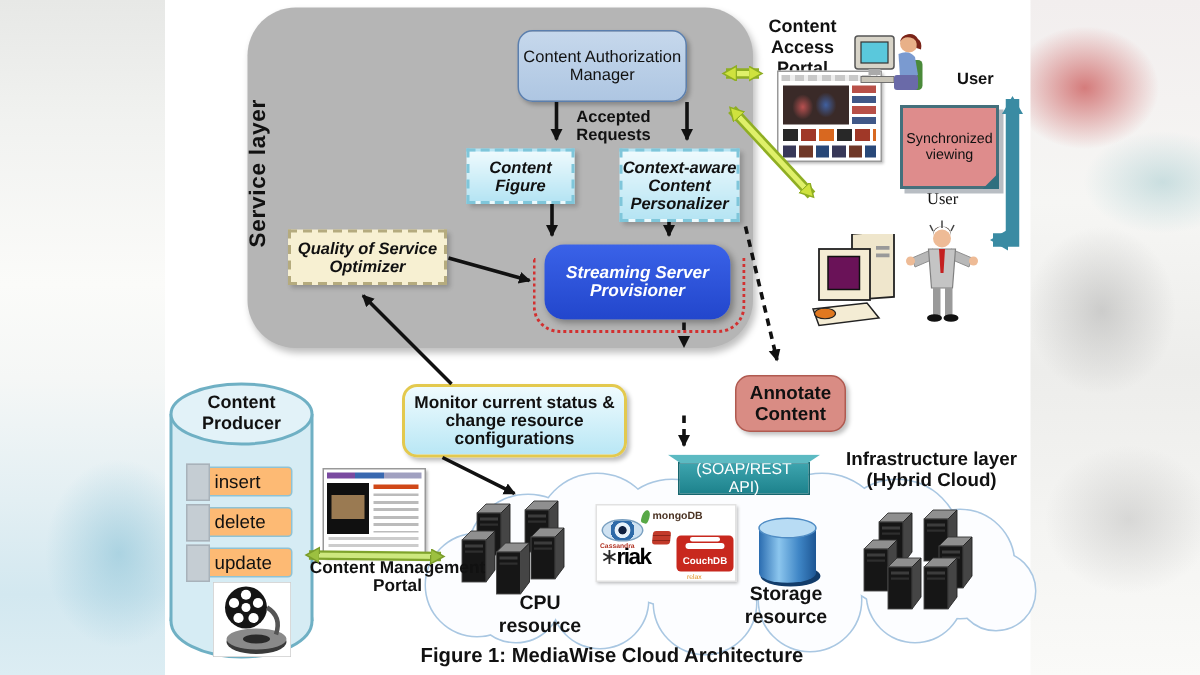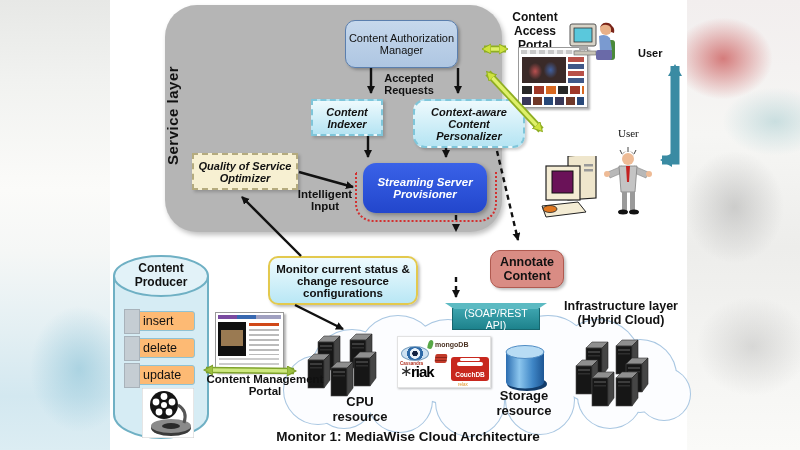--- a/index.html
+++ b/index.html
@@ -104,27 +104,25 @@
 
   <div class="abs bg-left"></div>
   <div class="abs bg-right"></div>
 
   <div class="abs graybox z1"></div>
   <div class="abs svclayer z2">Service layer</div>
 
   <div class="abs cam ctr z2">Content Authorization Manager</div>
   <div class="abs lbl-b preline z2" style="left:378px;top:72px;width:62px;">Accepted
 Requests</div>
-  <div class="abs cyanbox ctr z2" style="left:311px;top:99px;width:72px;height:37px;">Content Indexer</div>
-  <div class="abs cyanbox ctr z2" style="left:413px;top:99px;width:112px;height:49px;border-radius:12px;">Context-aware Content Personalizer</div>
+  <div class="abs cyanbox ctr z2" style="left:311px;top:99px;width:72px;height:37px;">Content Figure</div>
+  <div class="abs cyanbox ctr z2" style="left:413px;top:99px;width:80px;height:49px;">Context-aware Content Personalizer</div>
   <div class="abs qos ctr z2">Quality of Service Optimizer</div>
   <div class="abs ssp ctr z2">Streaming Server Provisioner</div>
   <div class="abs ssp-dots z2"></div>
-  <div class="abs lbl-b preline z2" style="left:294px;top:188px;width:62px;font-size:11.5px;">Intelligent
-Input</div>
 
   <div class="abs monitor ctr z2">Monitor current status &amp; change resource configurations</div>
   <div class="abs annotate ctr preline z2">Annotate
 Content</div>
 
   <div class="abs z1" style="left:270px;top:300px;">
     <svg width="430" height="145" viewBox="0 0 430 145">
       <g stroke="#a9c7e2" stroke-width="2" fill="#fcfdff">
         <circle cx="48" cy="90" r="34"></circle>
           <circle cx="82" cy="70" r="40"></circle>
@@ -300,20 +298,22 @@
       <rect x="8" y="12" width="18" height="14" fill="#5ac8dc" stroke="#333" stroke-width="0.8"></rect>
       <rect x="13" y="30" width="8" height="4" fill="#aaa"></rect>
       <rect x="8" y="35" width="22" height="4" fill="#c8c4b8" stroke="#666" stroke-width="0.6"></rect>
       <circle cx="40" cy="13" r="6" fill="#e8b088"></circle>
       <path d="M34,12 a6.5,6.5 0 0 1 12,-2 q3,2 2,7 l-3,-1 q1,-6 -4,-7 q-5,-1 -7,3 z" fill="#7a2418"></path>
       <path d="M33,20 q7,-3 11,2 l2,12 q-6,4 -12,1 z" fill="#7a9ad0"></path>
       <rect x="30" y="34" width="16" height="10" rx="2" fill="#6a6aa8"></rect>
     </svg>
   </div>
 
+  <div class="abs note ctr preline z2">Synchronized
+viewing</div>
   <div class="abs lbl-b z2" style="left:638px;top:47px;width:34px;text-align:left;">User</div>
   <div class="abs user-lbl z2" style="left:618px;top:127px;width:34px;">User</div>
 
   <div class="abs z2" style="left:538px;top:156px;">
     <svg width="74" height="64" viewBox="0 0 74 64">
       <rect x="30" y="2" width="28" height="44" fill="#efe6cc" stroke="#222" stroke-width="1.2" transform="skewY(-4)"></rect>
       <rect x="46" y="8" width="9" height="2.5" fill="#999"></rect>
         <rect x="46" y="13" width="9" height="2.5" fill="#999"></rect>
       <rect x="8" y="10" width="34" height="34" fill="#f4ecd4" stroke="#222" stroke-width="1.2"></rect>
       <rect x="14" y="15" width="21" height="22" fill="#6a1258" stroke="#111" stroke-width="1"></rect>
@@ -337,21 +337,21 @@
         <circle cx="49" cy="30" r="3" fill="#eebb96"></circle>
       <polygon points="19,22 37,22 35,48 21,48" fill="#c4c4c4" stroke="#808080" stroke-width="0.8"></polygon>
       <polygon points="26,22 30,22 29,38 27,38" fill="#c42020"></polygon>
       <rect x="22" y="48" width="5" height="19" fill="#9a9a9a"></rect>
       <rect x="30" y="48" width="5" height="19" fill="#9a9a9a"></rect>
       <ellipse cx="23" cy="68" rx="5" ry="2.5" fill="#111"></ellipse>
         <ellipse cx="34" cy="68" rx="5" ry="2.5" fill="#111"></ellipse>
     </svg>
   </div>
 
-  <div class="abs caption z3">Monitor 1: MediaWise Cloud Architecture</div>
+  <div class="abs caption z3">Figure 1: MediaWise Cloud Architecture</div>
 
   <svg class="overlay" width="800" height="450" viewBox="0 0 800 450">
     <defs>
       <marker id="ab" markerUnits="userSpaceOnUse" markerWidth="10" markerHeight="10" refX="7" refY="4" orient="auto-start-reverse">
         <path d="M0,0 L8,4 L0,8 Z" fill="#111"></path>
       </marker>
       <marker id="ay" markerUnits="userSpaceOnUse" markerWidth="12" markerHeight="12" refX="7" refY="5" orient="auto-start-reverse">
         <path d="M0,0 L9,5 L0,10 Z" fill="#cfe23e" stroke="#8fae23" stroke-width="1"></path>
       </marker>
       <marker id="at" markerUnits="userSpaceOnUse" markerWidth="18" markerHeight="18" refX="10" refY="7" orient="auto-start-reverse">

